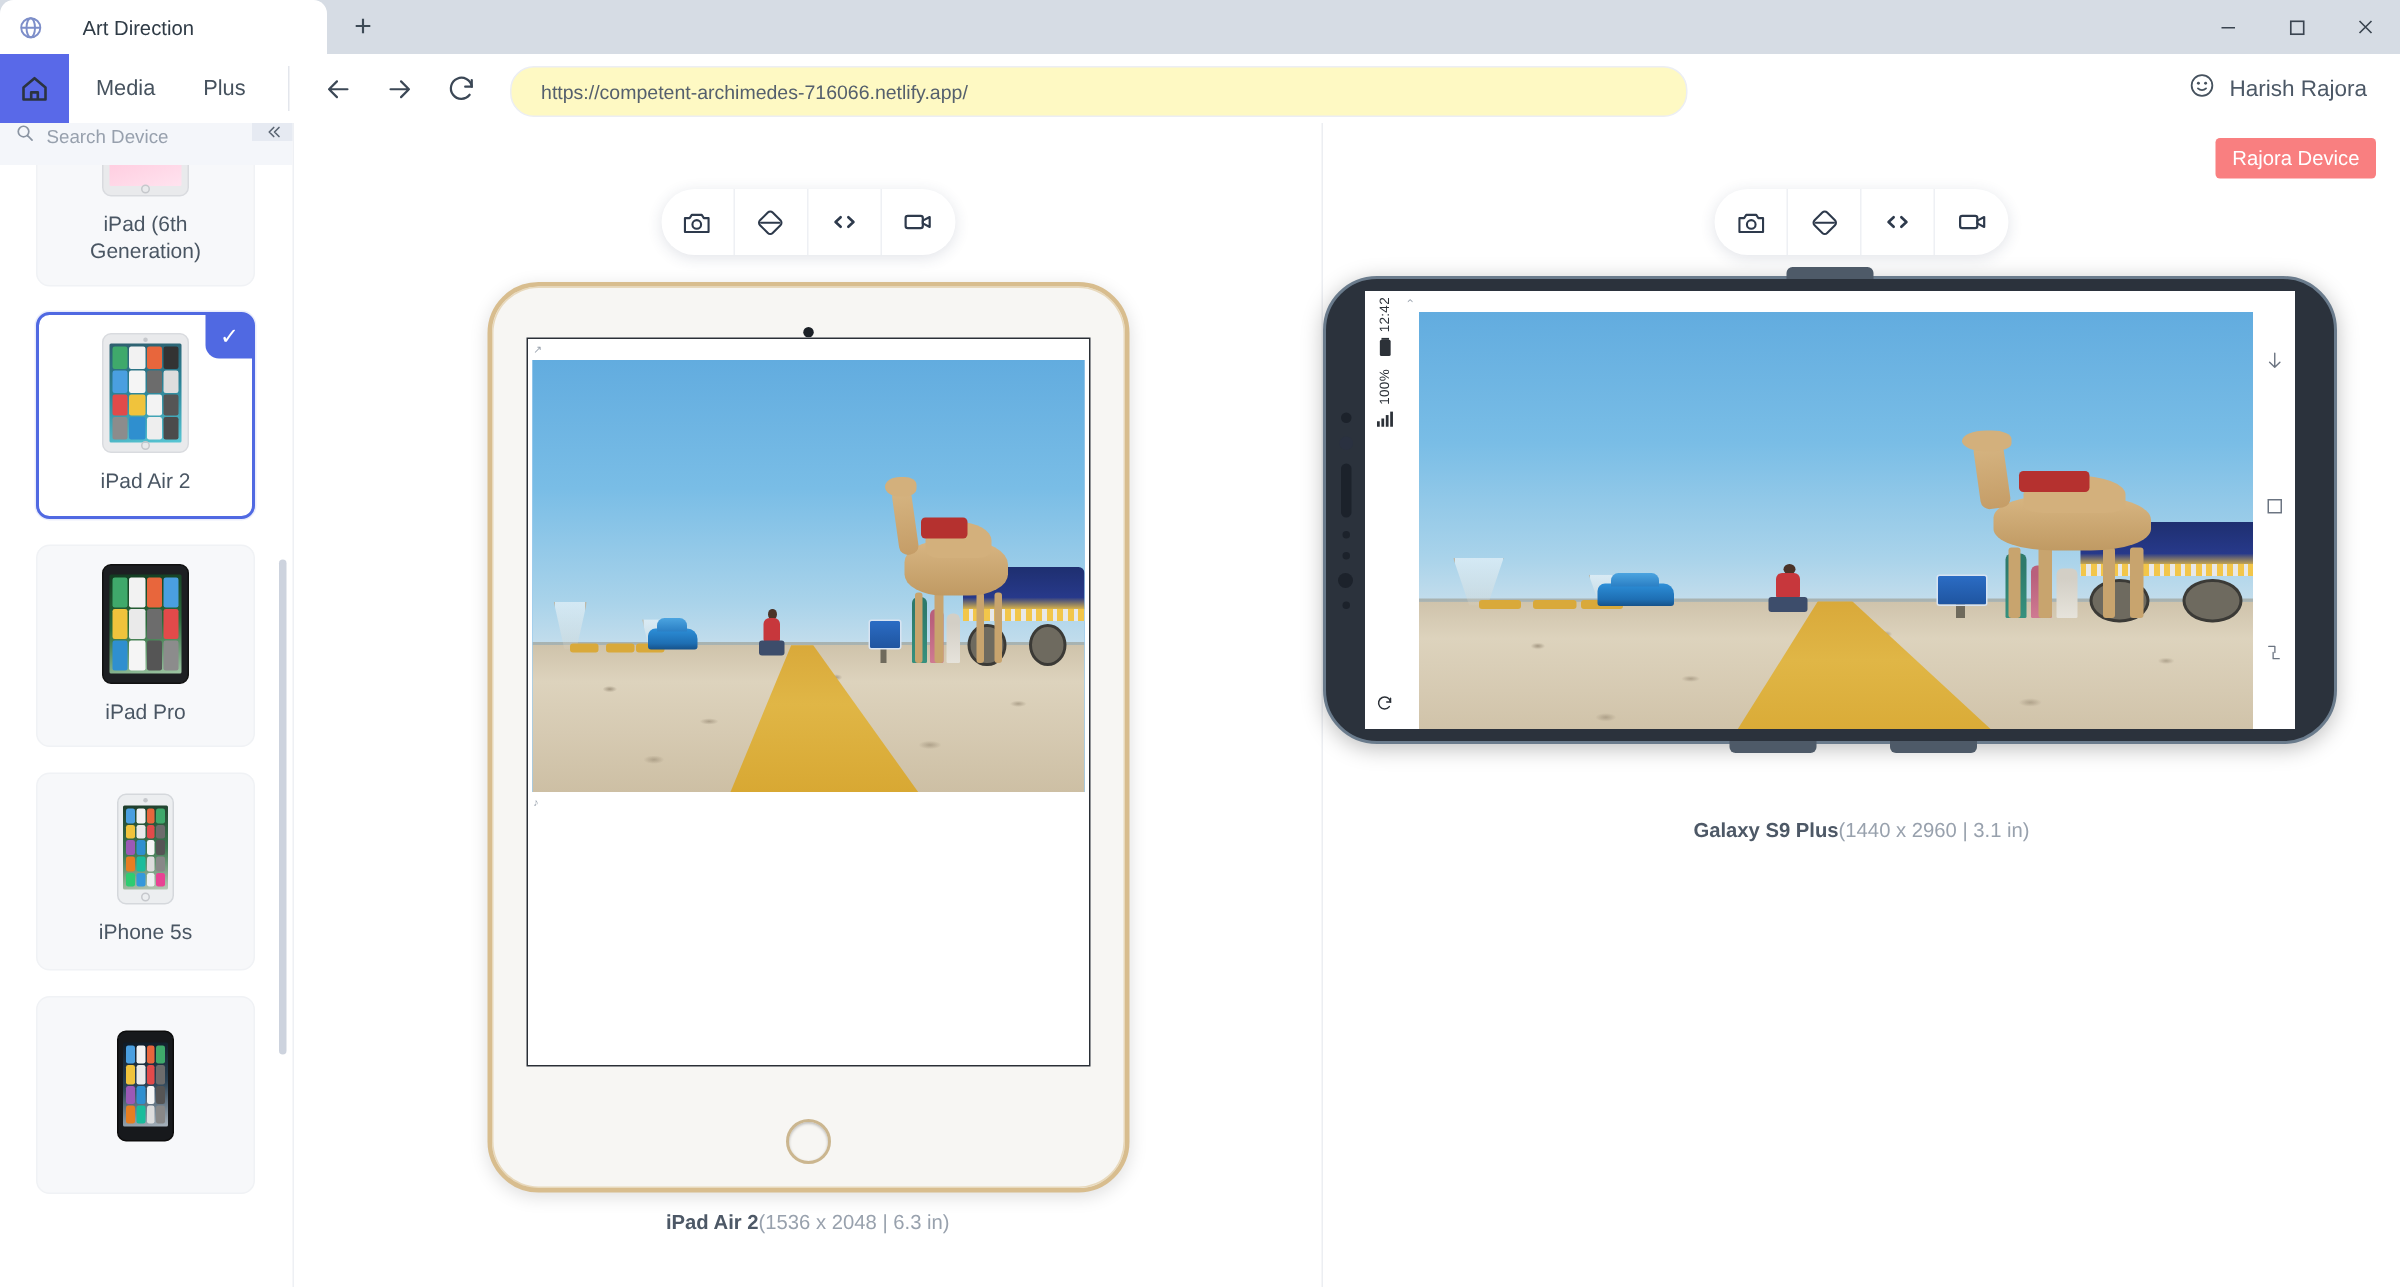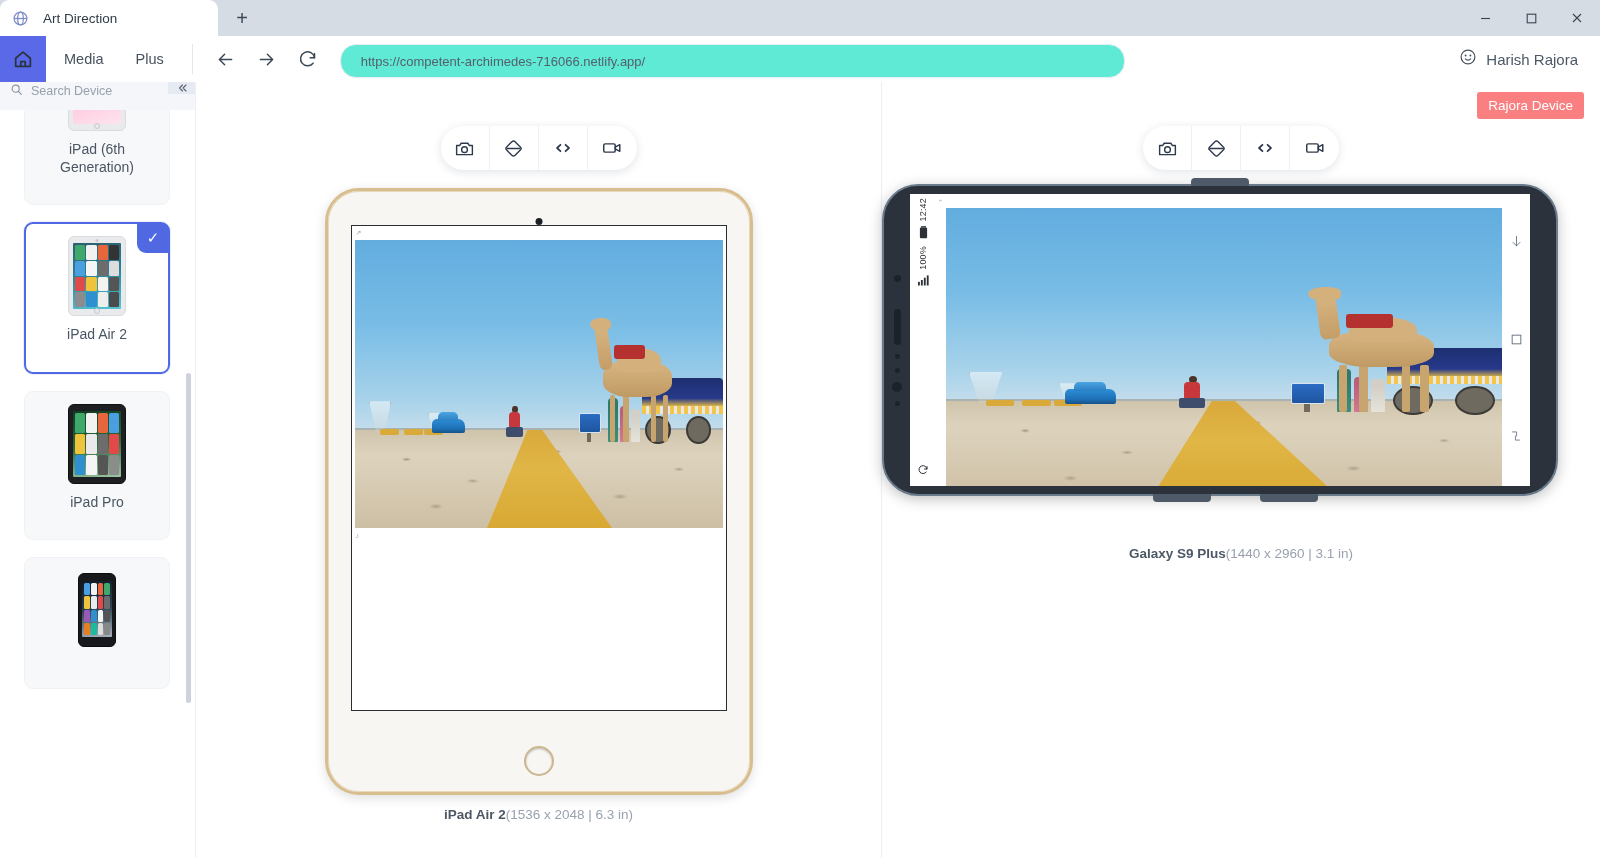--- a/index.html
+++ b/index.html
@@ -15,21 +15,21 @@
     height: 36px; width: 100%;
     background: #d6dce4;
     display: flex; align-items: flex-end;
     position: relative;
   }
   .tab {
     height: 36px; width: 218px;
     background: #ffffff;
     border-radius: 9px 9px 0 0;
     display: flex; align-items: center;
-    padding: 4px 12px; gap: 14px;
+    padding: 4px 12px; gap: 26px;
   }
   .tab-favicon { width: 17px; height: 17px; flex: 0 0 17px; }
   .tab-title {
     font-size: 13.5px; color: #2f3b46;
     white-space: nowrap; overflow: hidden; text-overflow: ellipsis;
   }
   .newtab {
     width: 40px; height: 30px;
     display: flex; align-items: center; justify-content: center;
     color: #3d4a56; font-size: 20px; font-weight: 300;
@@ -64,21 +64,21 @@
   }
   .appbar-sep {
     width: 1px; background: #e3e6ec;
     margin: 8px 0 8px 28px;
   }
   .navbtns { display: flex; align-items: center; gap: 20px; padding: 0 22px; }
   .navbtn { color: #3c4856; display: flex; align-items: center; justify-content: center; }
   .urlbar {
     flex: 0 0 785px;
     margin: 8px 0; height: 30px;
-    background: #5eead4;
+    background: #fef9c3;
     border: 1px solid #eceef3;
     border-radius: 16px;
     display: flex; align-items: center;
     padding: 16px 20px;
   }
   .urltext { font-size: 13px; color: #55606d; }
   .user {
     margin-left: auto;
     display: flex; align-items: center; gap: 9px;
     padding-right: 22px;
@@ -121,21 +121,21 @@
   }
   .devlist-inner { position: relative; top: -72px; }
   .devcard {
     width: 146px; min-height: 132px;
     background: #f7f8fa;
     border: 1px solid #f0f2f5;
     border-radius: 9px;
     margin-bottom: 17px;
     display: flex; flex-direction: column;
     align-items: center; justify-content: center;
-    padding: 12px 6px 28px;
+    padding: 12px 6px 14px;
     position: relative;
   }
   .devcard.selected {
     background: #ffffff;
     border: 2px solid #5069e2;
     box-shadow: 0 0 0 1px rgba(80,105,226,.12);
   }
   .devcard-label {
     font-size: 14px; color: #4a5663;
     text-align: center; line-height: 1.25; margin-top: 10px;
@@ -633,20 +633,51 @@
                 <i class="gi" style="background:#2f8fcf"></i>
                   <i class="gi" style="background:#f5f5f5"></i>
                   <i class="gi" style="background:#555"></i>
                   <i class="gi" style="background:#8c8c8c"></i>
               </div>
             </div>
           </div>
           <div class="devcard-label">iPad Pro</div>
         </div>
 
+        <div class="devcard">
+          <div class="thumb thumb-phone">
+            <div class="thumb-dot top"></div>
+            <div class="thumb-screen wallpaper-d">
+              <div class="grid-icons">
+                <i class="gi" style="background:#4a9fe0"></i>
+                  <i class="gi" style="background:#f2f2f2"></i>
+                  <i class="gi" style="background:#e8663c"></i>
+                  <i class="gi" style="background:#3fa96b"></i>
+                <i class="gi" style="background:#f0c33c"></i>
+                  <i class="gi" style="background:#eaeaea"></i>
+                  <i class="gi" style="background:#e24a4a"></i>
+                  <i class="gi" style="background:#6c6c6c"></i>
+                <i class="gi" style="background:#9b59b6"></i>
+                  <i class="gi" style="background:#2f8fcf"></i>
+                  <i class="gi" style="background:#f5f5f5"></i>
+                  <i class="gi" style="background:#555"></i>
+                <i class="gi" style="background:#e67e22"></i>
+                  <i class="gi" style="background:#1abc9c"></i>
+                  <i class="gi" style="background:#ddd"></i>
+                  <i class="gi" style="background:#888"></i>
+                <i class="gi" style="background:#2ecc71"></i>
+                  <i class="gi" style="background:#3498db"></i>
+                  <i class="gi" style="background:#ecf0f1"></i>
+                  <i class="gi" style="background:#e84393"></i>
+              </div>
+            </div>
+            <div class="thumb-dot bot"></div>
+          </div>
+          <div class="devcard-label">iPhone 5s</div>
+        </div>
 
         <div class="devcard">
           <div class="thumb thumb-phone dark">
             <div class="thumb-screen wallpaper-e">
               <div class="grid-icons">
                 <i class="gi" style="background:#4a9fe0"></i>
                   <i class="gi" style="background:#f2f2f2"></i>
                   <i class="gi" style="background:#e8663c"></i>
                   <i class="gi" style="background:#3fa96b"></i>
                 <i class="gi" style="background:#f0c33c"></i>

